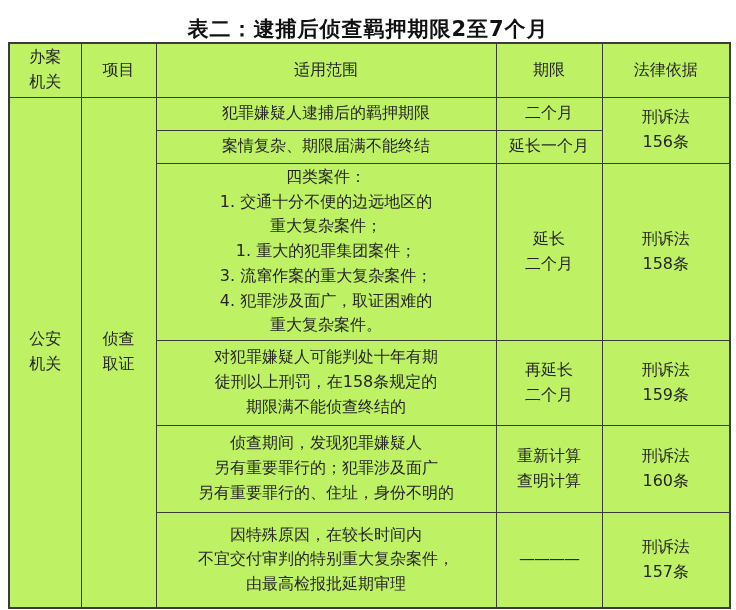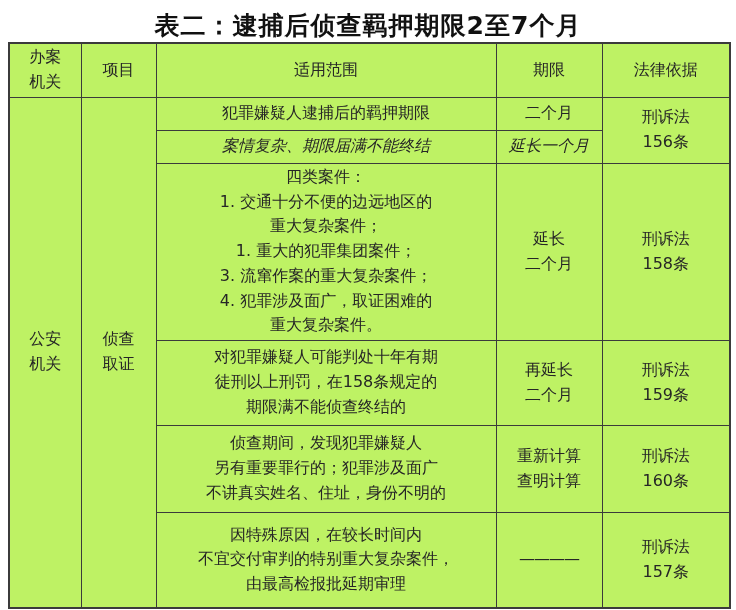--- a/index.html
+++ b/index.html
@@ -8,23 +8,23 @@
     width: 736px; height: 610px;
     background: #ffffff;
     font-family: "DejaVu Sans", sans-serif;
     color: #1f1f1f;
     position: relative;
     overflow: hidden;
   }
   .page-title {
     text-align: center;
     font-weight: bold;
-    font-size: 25px;
+    font-size: 21px;
     color: #111111;
-    padding-top: 9px;
+    padding-top: 15px;
     letter-spacing: 1px;
   }
   table.detention-table {
     position: absolute;
     left: 8px; top: 42px;
     width: 721px; height: 555px;
     border-collapse: collapse;
     table-layout: fixed;
     background: #bef264;
     border: 2px solid #3b3b3b;
@@ -34,21 +34,21 @@
     text-align: center;
     vertical-align: middle;
     font-size: 16px;
     font-weight: normal;
     padding: 0 2px;
     line-height: 1.55;
     color: #262626;
   }
   tr.row-header   { height: 54px; }
   tr.row-1        { height: 33px; }
-  tr.row-2        { height: 33px; font-style: italic; }
+  tr.row-2        { height: 33px; }
   tr.row-3        { height: 177px; margin-left: 35px; }
   tr.row-4        { height: 85px; margin-top: 27px; }
   tr.row-5        { height: 87px; padding-left: 37px; }
   tr.row-6        { height: 96px; }
   .dash-cell div { letter-spacing: -1px; }
 </style>
 </head>
 <body>
 
 <div class="page-title">表二：逮捕后侦查羁押期限2至7个月</div>
@@ -131,21 +131,21 @@
         </td>
       <td>
           <div>刑诉法</div>
           <div>159条</div>
         </td>
     </tr>
     <tr class="row-5">
       <td>
           <div>侦查期间，发现犯罪嫌疑人</div>
           <div>另有重要罪行的；犯罪涉及面广</div>
-          <div>不讲真实姓名、住址，身份不明的</div>
+          <div>另有重要罪行的、住址，身份不明的</div>
         </td>
       <td>
           <div>重新计算</div>
           <div>查明计算</div>
         </td>
       <td>
           <div>刑诉法</div>
           <div>160条</div>
         </td>
     </tr>

